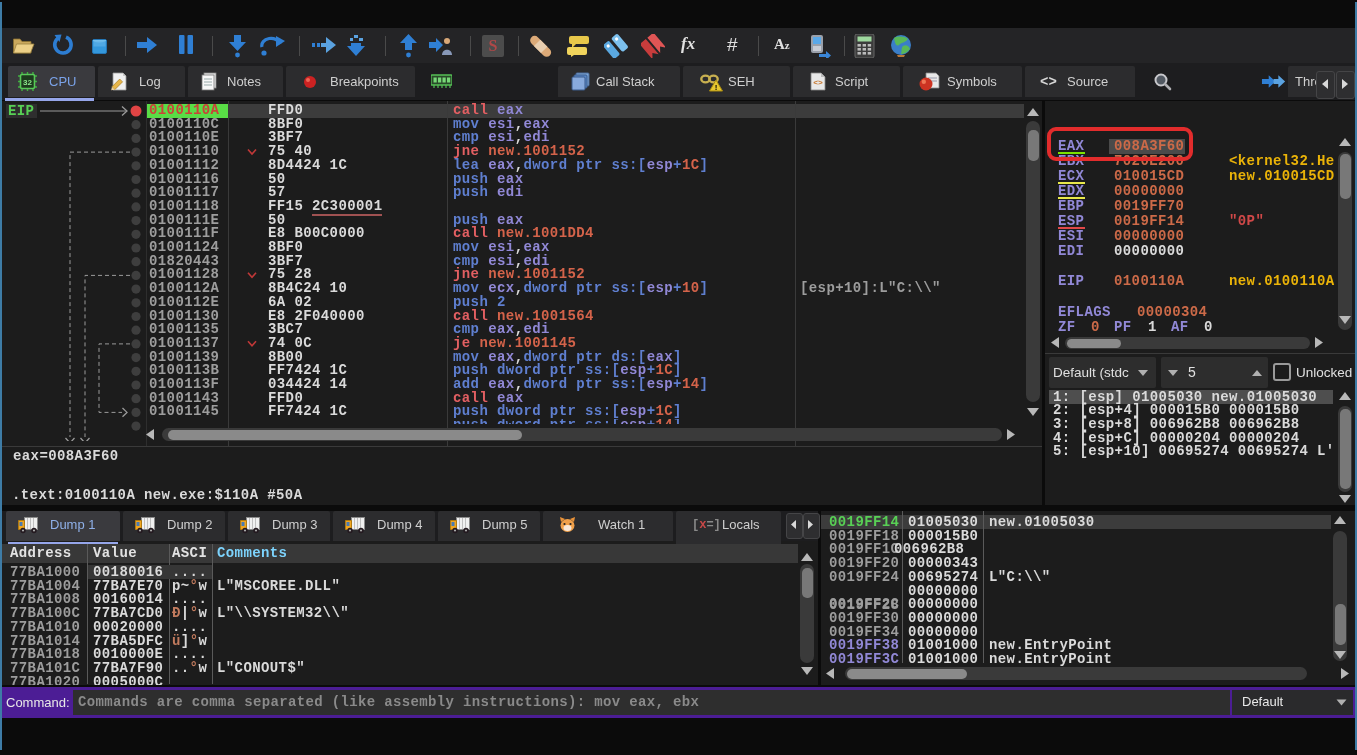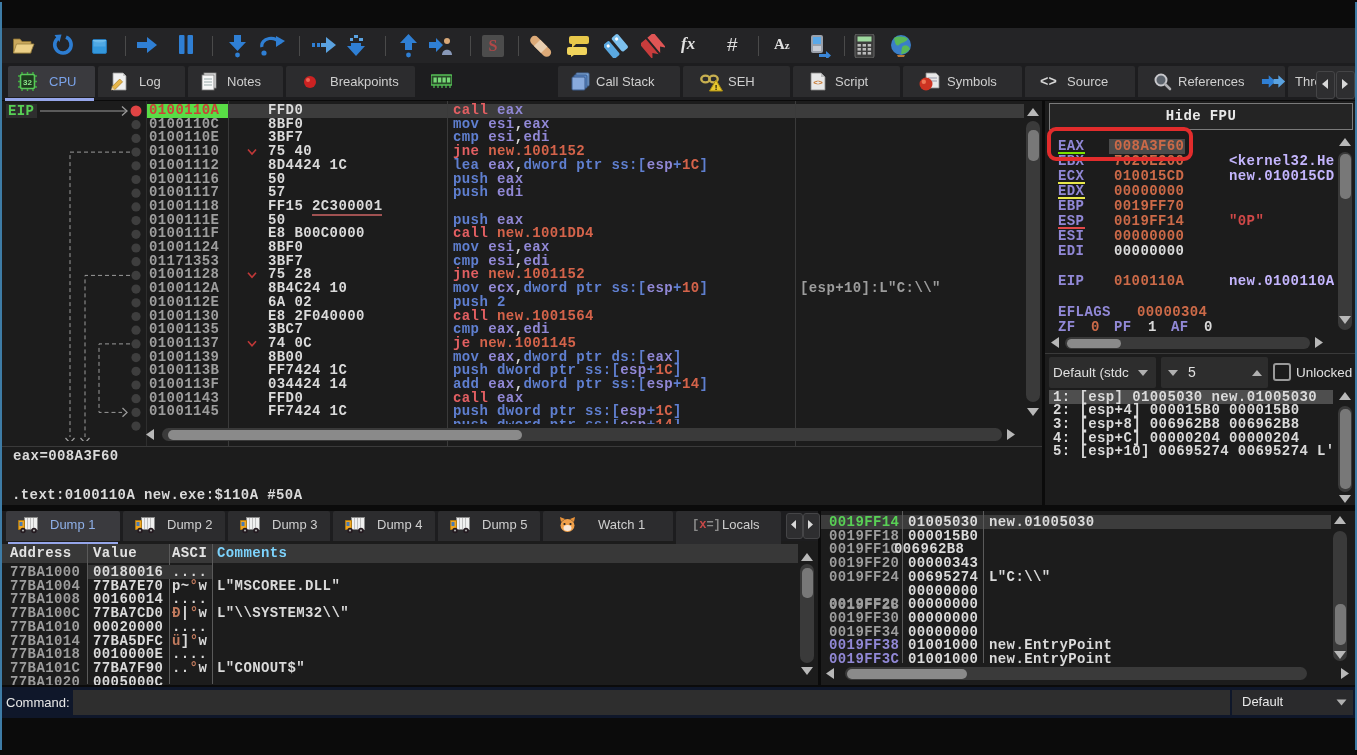--- a/index.html
+++ b/index.html
@@ -3,41 +3,41 @@
 html,body{margin:0;padding:0;background:#000;}
 #win{position:relative;width:1357px;height:755px;background:#0b0b0b;overflow:hidden;
   font-family:"Liberation Sans",sans-serif;}
 .abs{position:absolute;}
 .m{position:absolute;font:700 14px/13.7px "Liberation Mono",monospace;letter-spacing:0.4px;white-space:pre;color:#dadada;}
 .gray{color:#9d9d9d;}
 .blu{color:#5f7fd0;}
 .red{color:#e25f62;}
 .adr{color:#d4634a;}
 .prp{color:#9188d6;}
-.pnk{color:#c4b5fd;}
+.pnk{color:#eab308;}
 .org{color:#cc6a48;}
 .wht{color:#dadada;}
 .grn{color:#58d055;}
 
 #menubar{position:absolute;left:0;top:1px;width:1357px;height:27px;background:#28282a;}
 #toolbar{position:absolute;left:0;top:28px;width:1357px;height:35px;background:#242426;}
 #tabbar{position:absolute;left:0;top:63px;width:1357px;height:37px;background:#1d1d1f;}
 .menuitem{position:absolute;top:6px;font:400 13px "Liberation Sans",sans-serif;color:#e2e2e2;}
 .tsep{position:absolute;top:8px;width:1px;height:20px;background:#4a4a4a;}
 .tab{position:absolute;top:3px;height:31px;background:#2c2c2e;border-radius:2px 2px 0 0;}
 .tab .lbl{position:absolute;top:8px;font:400 13px "Liberation Sans",sans-serif;color:#cfcfcf;white-space:nowrap;}
 .tab.sel{background:#3a3a3e;}
 .tab.sel .lbl{color:#7aa2e8;}
 .tabu{position:absolute;height:3px;background:#96a6ea;}
 
 #disasm{position:absolute;left:2px;top:101px;width:1040px;height:404px;background:#1c1c1c;}
 #regs{position:absolute;left:1044px;top:101px;width:311px;height:404px;background:#1c1c1c;border-left:1px solid #0b0b0b;}
 #dump{position:absolute;left:2px;top:511px;width:816px;height:174px;background:#1c1c1c;}
 #stack{position:absolute;left:820px;top:511px;width:535px;height:174px;background:#1c1c1c;border-left:1px solid #0b0b0b;}
-#cmdbar{position:absolute;left:2px;top:687px;width:1353px;height:31px;background:#0f172a;}
+#cmdbar{position:absolute;left:2px;top:687px;width:1353px;height:31px;background:#4c1d95;}
 #statusbar{position:absolute;left:2px;top:720px;width:1353px;height:30px;background:#28282a;}
 
 .sbtrack{position:absolute;background:#3a3a3a;border-radius:7px;}
 .sbthumb{position:absolute;background:#787878;border-radius:5px;}
 
 #bl{position:absolute;left:0;top:2px;width:2px;height:748px;background:#3e7ca6;}
 #br{position:absolute;left:1355px;top:2px;width:2px;height:748px;background:#3e7ca6;}
 </style></head>
 <body>
 <div id="win">
@@ -177,23 +177,20 @@
         <span class="lbl" style="left:45px">SEH</span>
       </div>
 <div class="tab" style="left:793px;width:107px">
         <span class="lbl" style="left:42px">Script</span>
       </div>
 <div class="tab" style="left:903px;width:119px">
         <span class="lbl" style="left:44px">Symbols</span>
       </div>
 <div class="tab" style="left:1025px;width:110px">
         <span class="lbl" style="left:42px">Source</span>
-      </div>
-<div class="tab" style="left:1138px;width:147px">
-        <span class="lbl" style="left:40px">References</span>
       </div>
 <div class="tab" style="left:1288px;width:68px">
         <span class="lbl" style="left:7px">Thre</span>
       </div>
 <div class="tabu" style="left:5px;top:35px;width:89px"></div>
 
 <svg class="abs" style="left:18px;top:9px" width="19" height="19" viewBox="0 0 19 19">
         <g stroke="#3fae3f" stroke-width="1.4">
           <path d="M4 0 L4 3 M9.5 0 L9.5 3 M15 0 L15 3 M4 16 L4 19 M9.5 16 L9.5 19 M15 16 L15 19 M0 4 L3 4 M0 9.5 L3 9.5 M0 15 L3 15 M16 4 L19 4 M16 9.5 L19 9.5 M16 15 L19 15"></path>
         </g>
@@ -337,21 +334,21 @@
 <div class="m gray" style="left:147px;top:16.7px">0100110C</div>
 <div class="m gray" style="left:147px;top:30.4px">0100110E</div>
 <div class="m gray" style="left:147px;top:44.1px">01001110</div>
 <div class="m gray" style="left:147px;top:57.8px">01001112</div>
 <div class="m gray" style="left:147px;top:71.5px">01001116</div>
 <div class="m gray" style="left:147px;top:85.2px">01001117</div>
 <div class="m gray" style="left:147px;top:98.9px">01001118</div>
 <div class="m gray" style="left:147px;top:112.6px">0100111E</div>
 <div class="m gray" style="left:147px;top:126.3px">0100111F</div>
 <div class="m gray" style="left:147px;top:140px">01001124</div>
-<div class="m gray" style="left:147px;top:153.7px">01171353</div>
+<div class="m gray" style="left:147px;top:153.7px">01820443</div>
 <div class="m gray" style="left:147px;top:167.4px">01001128</div>
 <div class="m gray" style="left:147px;top:181.1px">0100112A</div>
 <div class="m gray" style="left:147px;top:194.8px">0100112E</div>
 <div class="m gray" style="left:147px;top:208.5px">01001130</div>
 <div class="m gray" style="left:147px;top:222.2px">01001135</div>
 <div class="m gray" style="left:147px;top:235.9px">01001137</div>
 <div class="m gray" style="left:147px;top:249.6px">01001139</div>
 <div class="m gray" style="left:147px;top:263.3px">0100113B</div>
 <div class="m gray" style="left:147px;top:277px">0100113F</div>
 <div class="m gray" style="left:147px;top:290.7px">01001143</div>
@@ -422,21 +419,20 @@
         <path d="M9 1 L9 12 L1 6.5 Z" fill="#b8b8b8"></path>
       </svg>
 <svg class="abs" style="left:1003px;top:327px" width="11" height="13">
         <path d="M2 1 L2 12 L10 6.5 Z" fill="#b8b8b8"></path>
       </svg>
 
 <div class="m" style="left:11px;top:349px">eax=008A3F60</div>
 <div class="m" style="left:10px;top:388px">.text:0100110A new.exe:$110A #50A</div>
 </div>
 <div id="regs">
-<div class="abs" style="left:4px;top:2px;width:302px;height:25px;background:#242424;border:1px solid #7a7a7a;color:#e8e8e8;font:700 14px 'Liberation Mono',monospace;letter-spacing:0.4px;text-align:center;line-height:25px">Hide FPU</div>
 <div class="abs" style="left:64px;top:37.5px;width:76px;height:15px;background:#4a4a4a"></div>
 <div class="m prp" style="left:13px;top:39px">EAX</div>
       <div class="m org" style="left:69px;top:39px">008A3F60</div>
 <div class="abs" style="left:13px;top:51px;width:27px;height:2px;background:#7ce000"></div>
 <div class="m prp" style="left:13px;top:54px">EBX</div>
       <div class="m org" style="left:69px;top:54px">7020E200</div>
       <div class="m pnk" style="left:184px;top:54px">&lt;kernel32.He</div>
 <div class="m prp" style="left:13px;top:69px">ECX</div>
       <div class="m org" style="left:69px;top:69px">010015CD</div>
       <div class="m pnk" style="left:184px;top:69px">new.010015CD</div>
@@ -715,20 +711,21 @@
 <svg class="abs" style="left:4px;top:156px" width="11" height="13">
         <path d="M9 1 L9 12 L1 6.5 Z" fill="#b8b8b8"></path>
       </svg>
 <svg class="abs" style="left:518px;top:156px" width="11" height="13">
         <path d="M2 1 L2 12 L10 6.5 Z" fill="#b8b8b8"></path>
       </svg>
 </div>
 <div id="cmdbar">
 <div class="abs" style="left:4px;top:8px;font:400 13px 'Liberation Sans',sans-serif;color:#e8e8e8">Command:</div>
 <div class="abs" style="left:71px;top:3px;width:1157px;height:25px;background:#2e2e2e"></div>
+<div class="m" style="left:76px;top:9px;color:#8a8a8a;font-size:14px;letter-spacing:0.35px">Commands are comma separated (like assembly instructions): mov eax, ebx</div>
 <div class="abs" style="left:1230px;top:3px;width:121px;height:25px;background:#2a2a2c"></div>
 <div class="abs" style="left:1240px;top:7px;font:400 13px 'Liberation Sans',sans-serif;color:#e8e8e8">Default</div>
 <svg class="abs" style="left:1334px;top:12px" width="11" height="7">
         <path d="M0.5 0.5 L10.5 0.5 L5.5 6.5 Z" fill="#b0b0b0"></path>
       </svg>
 </div>
 <div id="bl"></div>
     <div id="br"></div>
 </div>
 

